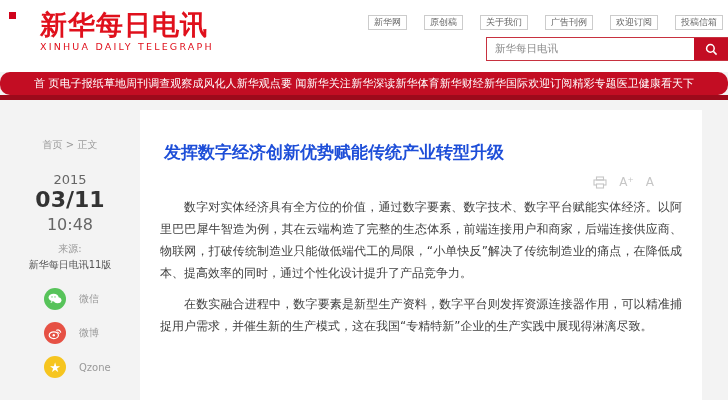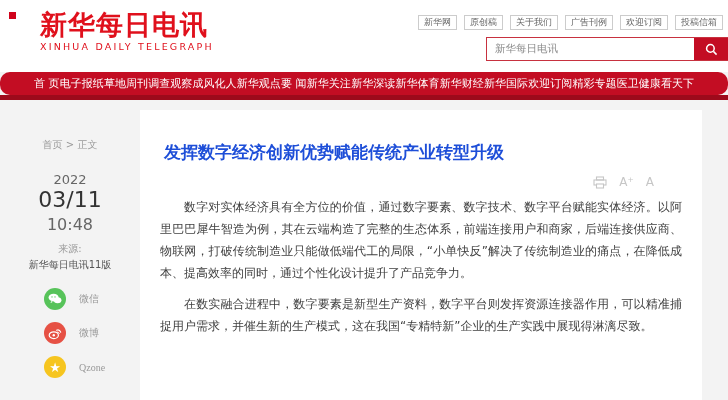--- a/index.html
+++ b/index.html
@@ -7,45 +7,45 @@
     width:728px;height:400px;overflow:hidden;position:relative;
     background:#f3f3f3;
     font-family:"DejaVu Sans","Liberation Sans",sans-serif;
   }
   
   .header{position:absolute;left:0;top:0;width:728px;height:72px;background:#fff;padding-left:28px;}
   .corner-mark{position:absolute;left:9px;top:12px;width:7px;height:7px;background:#d0021b;}
   .logo{position:absolute;left:40px;top:10px;cursor:pointer;}
   .logo-cn{display:block;color:#e0101c;font-size:27px;font-weight:bold;letter-spacing:1px;line-height:30px;}
   .logo-en{display:block;color:#e0101c;font-size:9.5px;letter-spacing:2.2px;line-height:12px;margin-top:1px;}
-  .top-links{position:absolute;right:33px;top:15px;display:flex;gap:7px;}
+  .top-links{position:absolute;right:33px;top:15px;display:flex;gap:17px;}
   .top-link{border:1px solid #ccc;background:#fff;color:#666;font-size:9px;line-height:13px;padding:0 5px;cursor:pointer;white-space:nowrap;}
   .searchbar{position:absolute;right:26px;top:37px;width:242px;height:22px;border:1px solid #c7313f;display:flex;background:#fff;}
   .search-input{flex:1;border:none;outline:none;font-size:10.5px;color:#8a8a8a;padding:0 8px;font-family:inherit;background:transparent;}
   .search-btn{width:35px;height:22px;background:#c30d23;border:none;display:flex;align-items:center;justify-content:center;cursor:pointer;}
   
   .nav{position:absolute;left:0;top:72px;width:728px;height:23px;background:#c30d23;display:flex;align-items:center;justify-content:space-between;padding:0 34px;box-sizing:border-box;border-radius:10px;}
   .nav-item{color:#fff;font-size:11px;white-space:nowrap;cursor:pointer;}
   .nav-stripe{position:absolute;left:0;top:95px;width:728px;height:5px;background:#9d0a1b;}
   
   .rail{position:absolute;left:0;top:100px;width:140px;text-align:center;}
   .breadcrumb{margin-top:38px;font-size:10px;color:#999;}
   .breadcrumb .bc-link{cursor:pointer;}
   .meta-year{margin-top:20px;font-size:13px;color:#666;}
-  .meta-day{font-size:22px;font-weight:normal;color:#333;line-height:26px;}
+  .meta-day{font-size:22px;font-weight:bold;color:#333;line-height:26px;}
   .meta-time{font-size:16px;color:#666;margin-top:2px;}
   .meta-source-label{font-size:10px;color:#999;margin-top:8px;}
   .meta-source{font-size:10px;color:#555;margin-top:2px;}
   .share{margin-top:16px;}
   .share-item{display:flex;align-items:center;margin:12px 0 12px 44px;cursor:pointer;}
   .share-circle{width:22px;height:22px;border-radius:50%;display:flex;align-items:center;justify-content:center;flex:none;}
   .share-circle.wechat{background:#57c35a;}
   .share-circle.weibo{background:#e65144;}
   .share-circle.qzone{background:#f6c51f;color:#fff;font-size:13px;line-height:1;}
-  .share-label{font-size:10px;color:#999;margin-left:13px;font-family:Liberation Serif, serif;}
+  .share-label{font-size:10px;color:#999;margin-left:13px;}
   
   .card{position:absolute;left:140px;top:110px;width:562px;height:290px;background:#fff;box-sizing:border-box;padding:26px 20px 0 20px;}
   .article-title{text-align:left;font-size:17px;font-weight:bold;color:#1d4ed8;line-height:24px;margin:4px;}
   .tools{display:flex;justify-content:flex-end;align-items:center;gap:12px;margin:10px 28px 0 0;height:16px;}
   .tool{color:#c6c6c6;font-size:12px;cursor:pointer;line-height:14px;}
   .article-body{margin-top:6px;}
   .article-body p{font-size:12px;line-height:22px;color:#3f3f3f;text-align:justify;text-indent:2em;margin:0 0 9px 0;}
 </style>
 </head>
 <body>
@@ -96,21 +96,21 @@
   <span class="nav-item">看天下</span>
 </div>
 <div class="nav-stripe"></div>
 
 <div class="rail">
   <div class="breadcrumb">
     <span class="bc-link">首页</span>
     <span>&gt;</span>
     <span>正文</span>
   </div>
-  <div class="meta-year">2022</div>
+  <div class="meta-year">2015</div>
   <div class="meta-day">03/11</div>
   <div class="meta-time">10:48</div>
   <div class="meta-source-label">来源:</div>
   <div class="meta-source">新华每日电讯11版</div>
 
   <div class="share">
     <div class="share-item">
       <span class="share-circle wechat">
         <svg width="14" height="12" viewBox="0 0 14 12">
             <ellipse cx="5.6" cy="4.6" rx="5" ry="3.9" fill="#fff"></ellipse>

